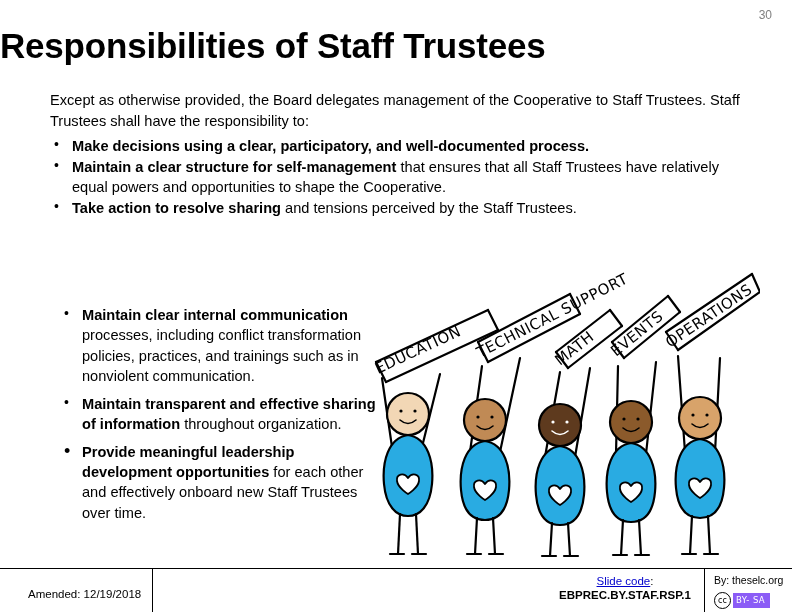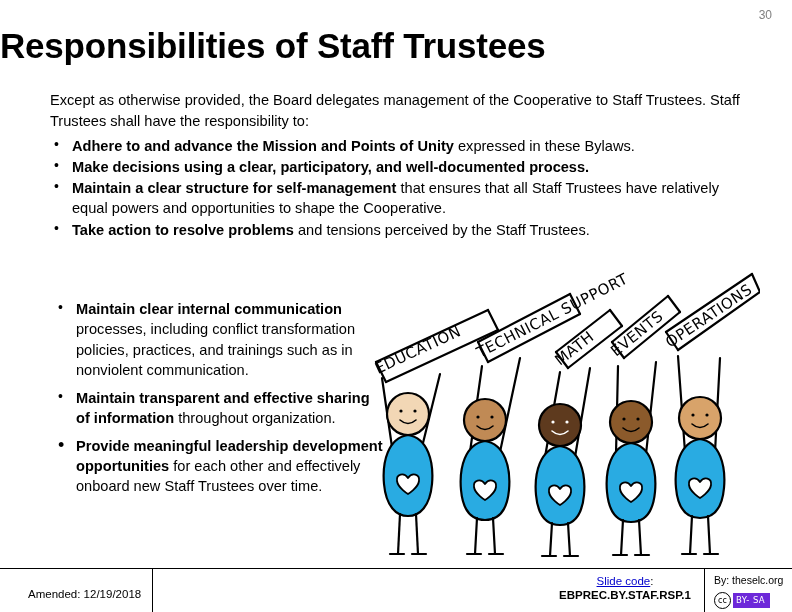--- a/index.html
+++ b/index.html
@@ -76,21 +76,21 @@
   }
   .lower-block {
     position: absolute;
     top: 295px;
     left: 50px;
     width: 340px;
     font-size: 14.6px;
   }
   ul.bullets2 {
     list-style: none;
-    margin: 4px;
+    margin: 10px;
     padding: 0;
   }
   ul.bullets2 > li {
     position: relative;
     padding-left: 22px;
     margin-bottom: 7px;
     line-height: 1.40;
   }
   ul.bullets2 > li::before {
     content: "\2022";
@@ -194,21 +194,21 @@
     background: #ffffff;
     border: 1.5px solid #000000;
     color: #000000;
     font-size: 8px;
     display: flex;
     align-items: center;
     justify-content: center;
     margin-right: 2px;
   }
   .cc-label {
-    background: #6d28d9;
+    background: #8b5cf6;
     color: #ffffff;
     padding: 1px 5px 1px 3px;
     font-size: 8.5px;
     letter-spacing: 0.4px;
     height: 13px;
     display: flex;
     align-items: center;
   }
   
   .banner-text {
@@ -223,24 +223,23 @@
 
 <div class="slide">
 
   <div class="slide-number">30</div>
 
   <div class="title">Responsibilities of Staff Trustees</div>
 
   <div class="body-text">
     <p class="intro">Except as otherwise provided, the Board delegates management of the Cooperative to Staff Trustees. Staff Trustees shall have the responsibility to:</p>
     <ul class="bullets">
-      <li><span class="bold">Adhere to and advance the Mission and Points of Unity</span><span> expressed in these Bylaws.</span></li>
       <li><span class="bold">Make decisions using a clear, participatory, and well-documented process.</span><span></span></li>
       <li><span class="bold">Maintain a clear structure for self-management</span><span> that ensures that all Staff Trustees have relatively equal powers and opportunities to shape the Cooperative.</span></li>
-      <li><span class="bold">Take action to resolve problems</span><span> and tensions perceived by the Staff Trustees.</span></li>
+      <li><span class="bold">Take action to resolve sharing</span><span> and tensions perceived by the Staff Trustees.</span></li>
     </ul>
   </div>
 
   <div class="lower-block">
     <ul class="bullets2">
       <li><span class="bold">Maintain clear internal communication</span><span> processes, including conflict transformation policies, practices, and trainings such as in nonviolent communication.</span></li>
       <li><span class="bold">Maintain transparent and effective sharing of information</span><span> throughout organization.</span></li>
       <li class="big"><span class="bold">Provide meaningful leadership development opportunities</span><span> for each other and effectively onboard new Staff Trustees over time.</span></li>
     </ul>
   </div>

